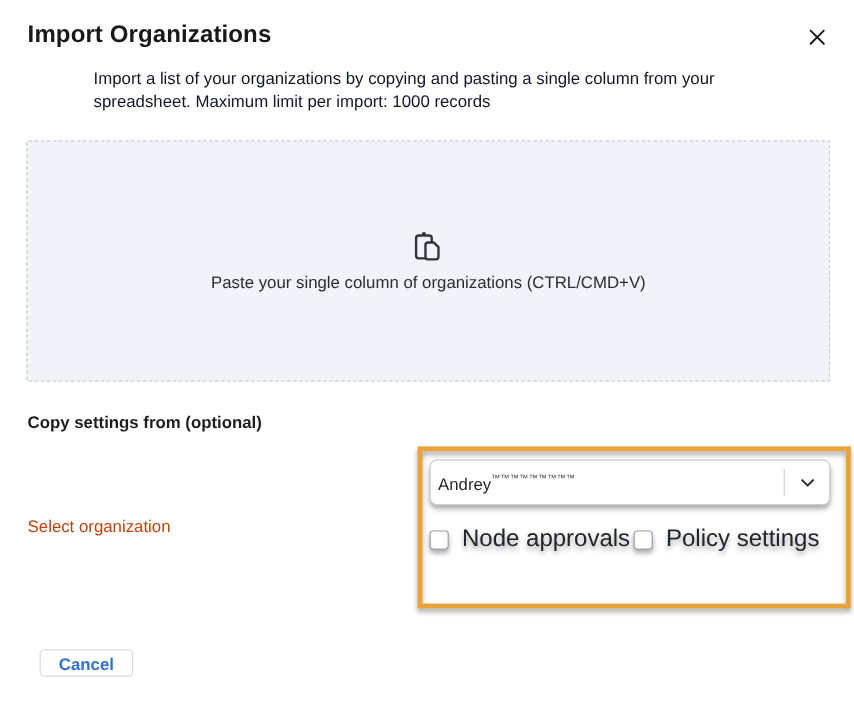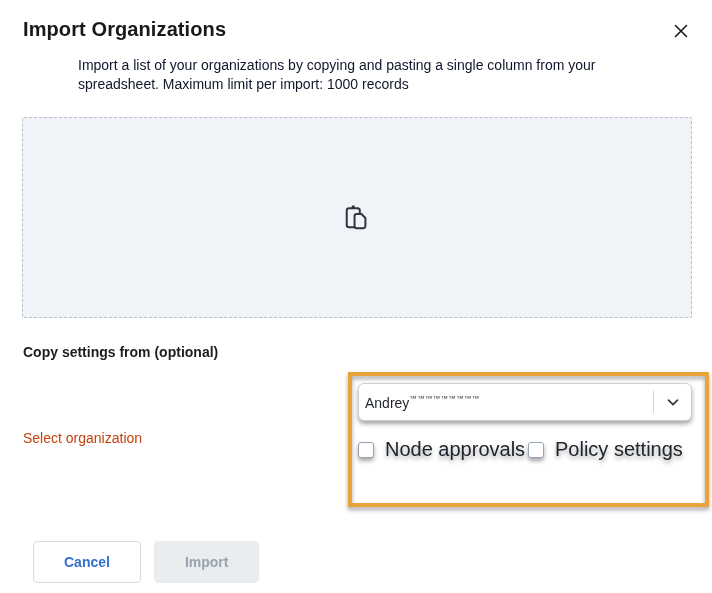--- a/index.html
+++ b/index.html
@@ -90,21 +90,21 @@
   }
   .checkbox-item { display: flex; align-items: center; gap: 11px; cursor: pointer; }
   .checkbox-box {
     width: 16px; height: 16px; flex: 0 0 16px;
     border: 1.5px solid #97a2b0; border-radius: 3px; background: #fff;
   }
   .checkbox-label { font-size: 20px; color: #20262d; }
 
   .footer { position: absolute; left: 33px; top: 541px; display: flex; gap: 13px; }
   .btn {
-    height: 42px; padding: 0 30px;
+    height: 23px; padding: 0 15px;
     font-family: "Liberation Sans", sans-serif;
     font-size: 14px; font-weight: 700;
     border-radius: 4px; cursor: pointer;
     display: inline-flex; align-items: center; justify-content: center;
   }
   .btn-cancel { background: #fff; border: 1px solid #d7dce2; color: #3270d1; }
   .btn-import { background: #e9edf0; border: 1px solid #e9edf0; color: #9aa3ad; cursor: default; }
 
   svg { display: block; }
 </style>
@@ -126,20 +126,21 @@
   <p class="dialog-desc">Import a list of your organizations by copying and pasting a single column from your spreadsheet. Maximum limit per import: 1000 records</p>
 
   <div class="paste-area">
     <span class="paste-icon-wrap">
       <svg width="28" height="28" viewBox="0 0 24 24" fill="none">
         <rect x="3.2" y="3.6" width="11.2" height="16.4" rx="2" stroke="#2e353d" stroke-width="1.7"></rect>
         <circle cx="8.8" cy="2.6" r="1.45" fill="#2e353d"></circle>
         <path d="M11.7 8.6 h4.1 l3.4 3.4 v6.9 a1.8 1.8 0 0 1 -1.8 1.8 h-5.7 a1.8 1.8 0 0 1 -1.8 -1.8 v-8.5 a1.8 1.8 0 0 1 1.8 -1.8 z" fill="#f0f3f7" stroke="#2e353d" stroke-width="1.7" stroke-linejoin="round"></path>
       </svg>
     </span>
+    <span class="paste-caption">Paste your single column of organizations (CTRL/CMD+V)</span>
   </div>
 
   <h2 class="section-heading">Copy settings from (optional)</h2>
 
   <span class="field-label">Select organization</span>
 
   <div class="highlight-box">
 
     <div class="org-select">
       <span class="org-select-value"><span>Andrey</span><span class="org-select-suffix">™™™™™™™™™</span></span>
@@ -159,16 +160,15 @@
       <div class="checkbox-item">
         <span class="checkbox-box"></span>
         <span class="checkbox-label">Policy settings</span>
       </div>
     </div>
 
   </div>
 
   <div class="footer">
     <button class="btn btn-cancel">Cancel</button>
-    <button class="btn btn-import" disabled="">Import</button>
   </div>
 
 </div>
 
 </body></html>

